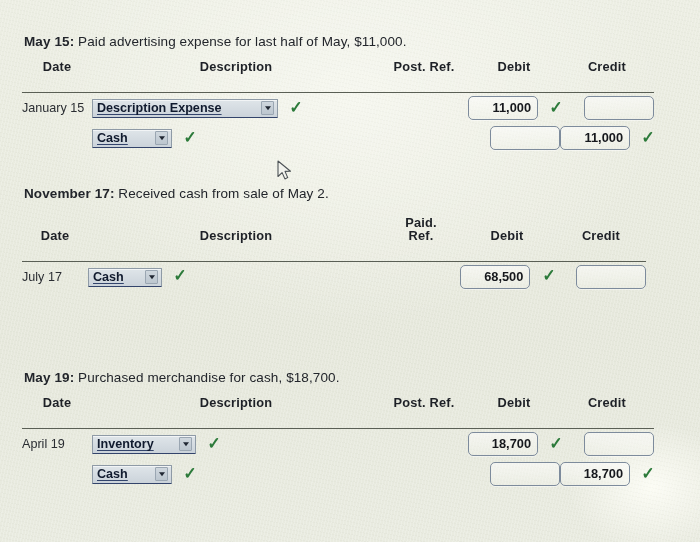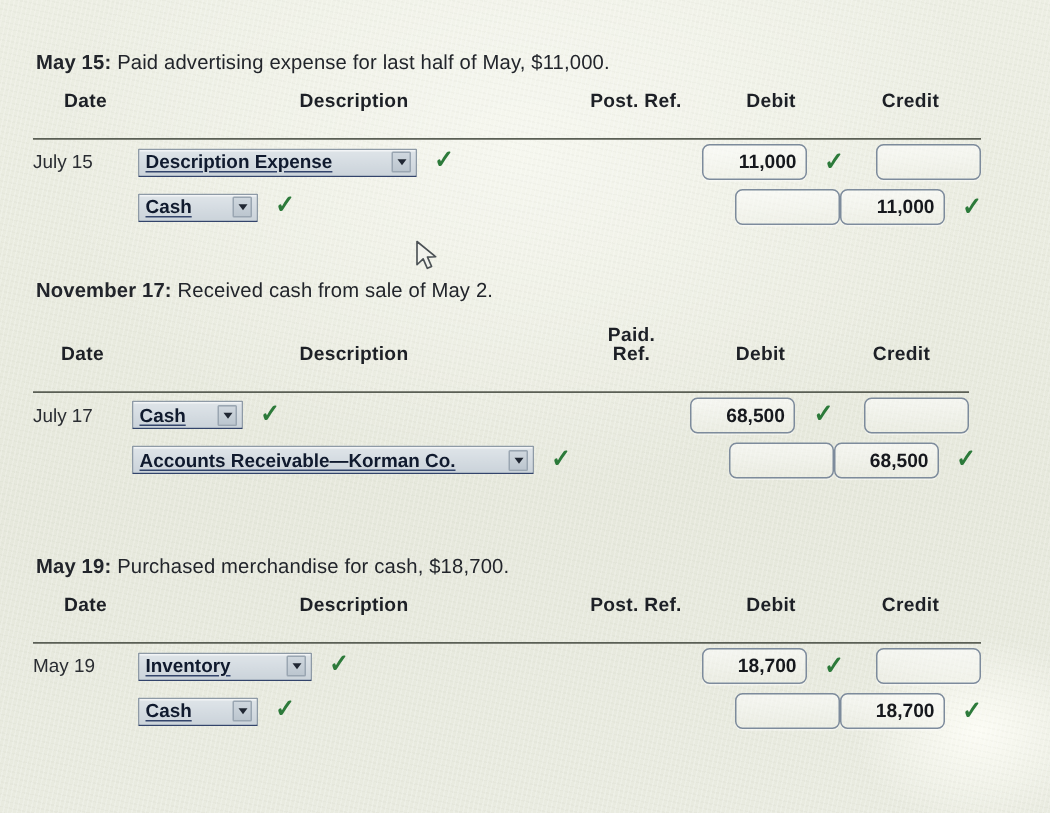--- a/index.html
+++ b/index.html
@@ -123,21 +123,21 @@
     left: 50%; top: 50%;
     transform: translate(-50%,-45%);
     border-left: 3.2px solid transparent;
     border-right: 3.2px solid transparent;
     border-top: 4px solid #202733;
   }
   .sel-w-lg { width: 186px; }
   .sel-w-md { width: 80px; }
   .sel-w-xl { width: 268px; }
   .sel-w-sm { width: 74px; }
-  .sel-w-inv{ width: 116px; }
+  .sel-w-inv{ width: 104px; }
 
   .desc-cell { text-align: left; padding-left: 6px; white-space: nowrap; }
 
   
   .numbox {
     display: inline-block;
     width: 70px;
     height: 24px;
     line-height: 22px;
     background: linear-gradient(180deg, rgba(255,255,255,0.55) 0%, rgba(240,241,234,0.35) 100%);
@@ -204,21 +204,21 @@
         <tr class="hdr">
           <th>Date</th>
           <th>Description</th>
           <th>Post. Ref.</th>
           <th>Debit</th>
           <th>Credit</th>
         </tr>
       </thead>
       <tbody>
         <tr>
-          <td class="date-cell">July 15</td>
+          <td class="date-cell">January 15</td>
           <td class="desc-cell">
             <span class="sel sel-w-lg">
               <span class="selval">Description Expense</span>
               <span class="arrow"></span>
             </span>
             <span class="check">✓</span>
           </td>
           <td></td>
           <td class="num-cell with-check">
             <span class="numbox">11,000</span>
@@ -285,38 +285,20 @@
           </td>
           <td></td>
           <td class="num-cell with-check">
             <span class="numbox">68,500</span>
             <span class="check">✓</span>
           </td>
           <td class="num-cell">
             <span class="numbox empty"></span>
           </td>
         </tr>
-        <tr>
-          <td class="date-cell"></td>
-          <td class="desc-cell">
-            <span class="sel sel-w-xl">
-              <span class="selval">Accounts Receivable—Korman Co.</span>
-              <span class="arrow"></span>
-            </span>
-            <span class="check">✓</span>
-          </td>
-          <td></td>
-          <td class="num-cell">
-            <span class="numbox empty"></span>
-          </td>
-          <td class="num-cell with-check">
-            <span class="numbox">68,500</span>
-            <span class="check">✓</span>
-          </td>
-        </tr>
       </tbody>
     </table>
   </section>
 
   <section class="entry-block" style="top:370px;">
     <div class="prompt" style="margin-left:24px;"><b>May 19:</b><span> Purchased merchandise for cash, $18,700.</span></div>
 
     <table class="jrnl" style="margin-top:9px;">
       <colgroup>
         <col class="col-date">
@@ -329,21 +311,21 @@
         <tr class="hdr">
           <th>Date</th>
           <th>Description</th>
           <th>Post. Ref.</th>
           <th>Debit</th>
           <th>Credit</th>
         </tr>
       </thead>
       <tbody>
         <tr>
-          <td class="date-cell">May 19</td>
+          <td class="date-cell">April 19</td>
           <td class="desc-cell">
             <span class="sel sel-w-inv">
               <span class="selval">Inventory</span>
               <span class="arrow"></span>
             </span>
             <span class="check">✓</span>
           </td>
           <td></td>
           <td class="num-cell with-check">
             <span class="numbox">18,700</span>

